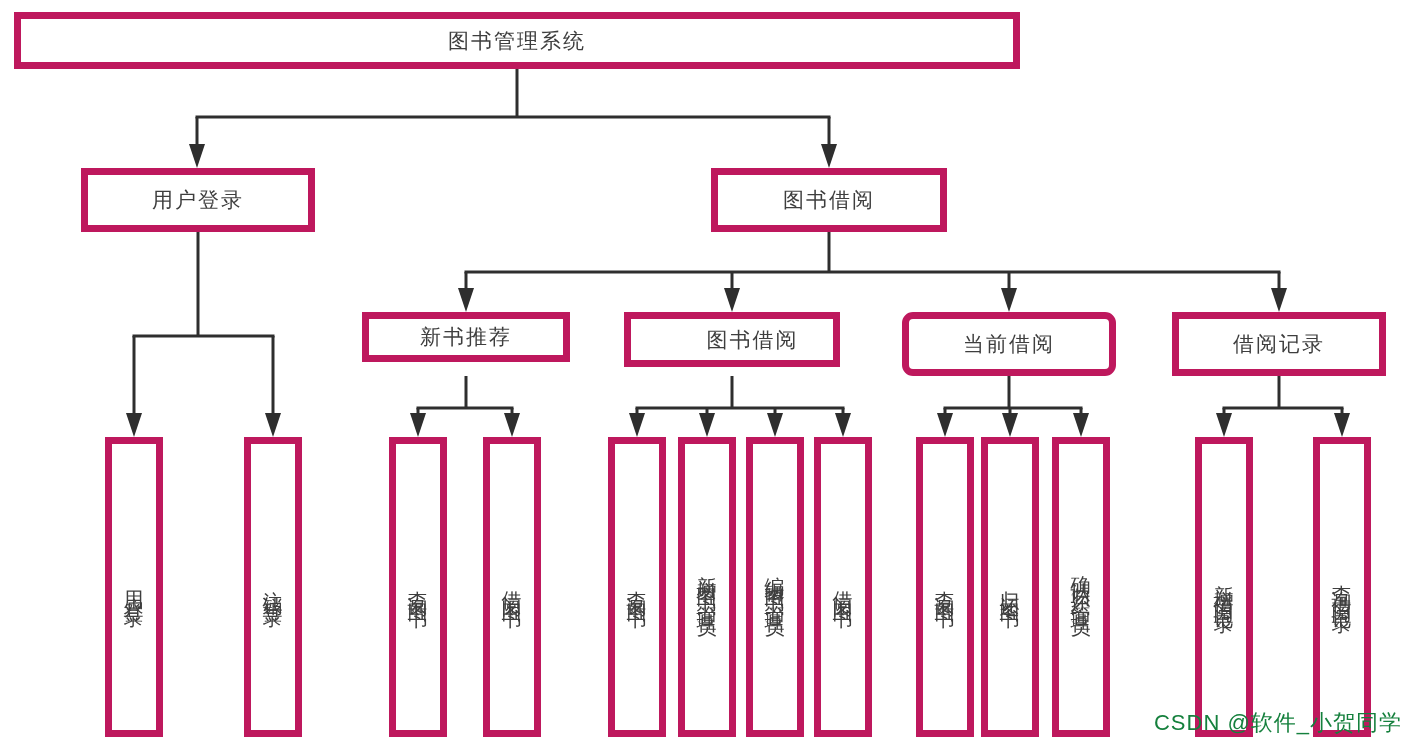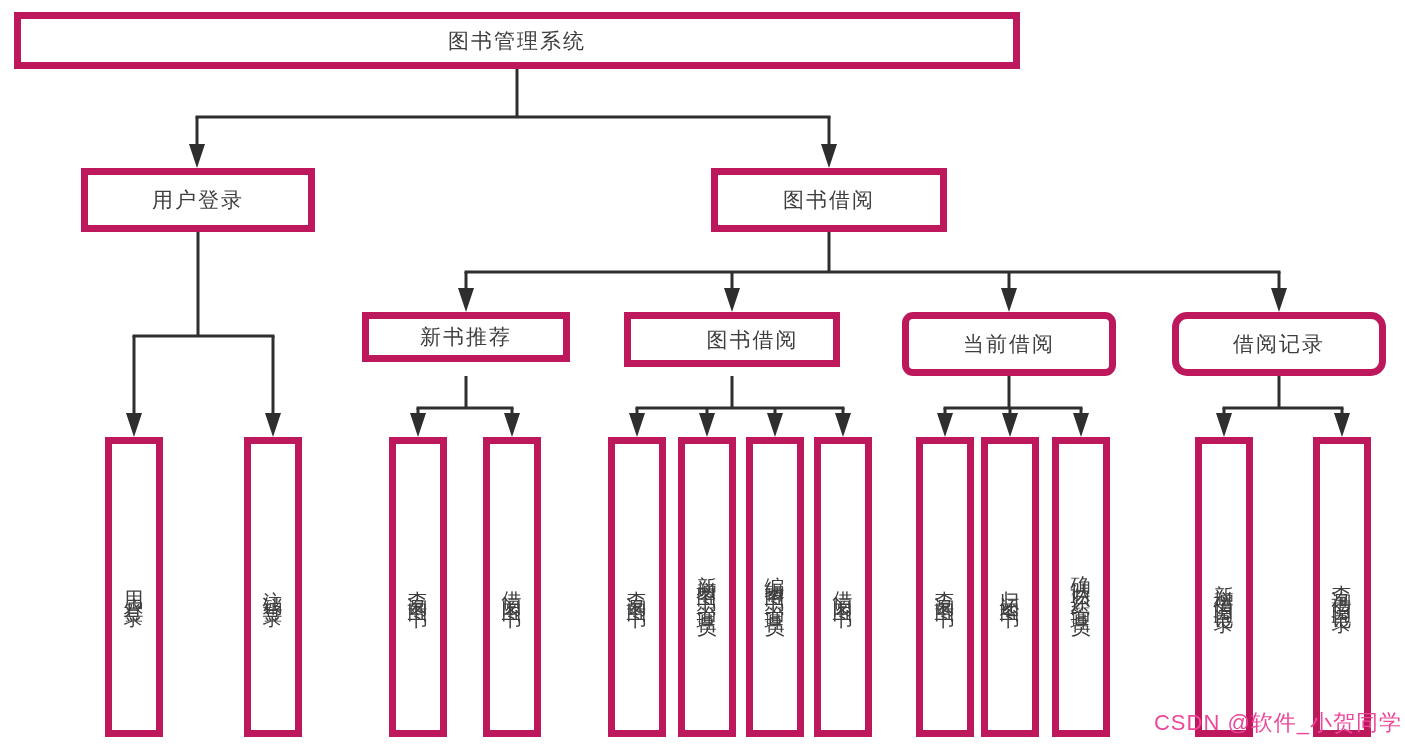--- a/index.html
+++ b/index.html
@@ -21,31 +21,31 @@
   }
   
   .n-root{left:14px;top:12px;width:1006px;height:57px;}
   
   .n-user-login{left:81px;top:168px;width:234px;height:64px;}
   .n-book-mgmt{left:711px;top:168px;width:236px;height:64px;}
   
   .n-new-book{left:362px;top:312px;width:208px;height:50px;}
   .n-borrow{left:624px;top:312px;width:216px;height:55px;padding-left:41px;}
   .n-current{left:902px;top:312px;width:214px;height:64px;border-radius:11px;}
-  .n-records{left:1172px;top:312px;width:214px;height:64px;border-radius:15px;}
+  .n-records{left:1172px;top:312px;width:214px;height:64px;}
   
   .leaf{top:437px;width:58px;height:300px;}
   .l-a1{left:105px;} .l-a2{left:244px;}
   .l-b1{left:389px;} .l-b2{left:483px;}
   .l-c1{left:608px;} .l-c2{left:678px;} .l-c3{left:746px;} .l-c4{left:814px;}
   .l-d1{left:916px;} .l-d2{left:981px;} .l-d3{left:1052px;}
   .l-e1{left:1195px;} .l-e2{left:1313px;}
   .watermark{
     position:absolute;top:708px;right:3px;z-index:5;
-    font-size:22px;letter-spacing:1px;color:#ec4899;white-space:nowrap;
+    font-size:22px;letter-spacing:1px;color:#15803d;white-space:nowrap;
   }
 </style>
 </head>
 <body>
 
 <div class="stage">
 
   <svg class="connectors" viewBox="0 0 1405 747" xmlns="http://www.w3.org/2000/svg">
 
     <g>

